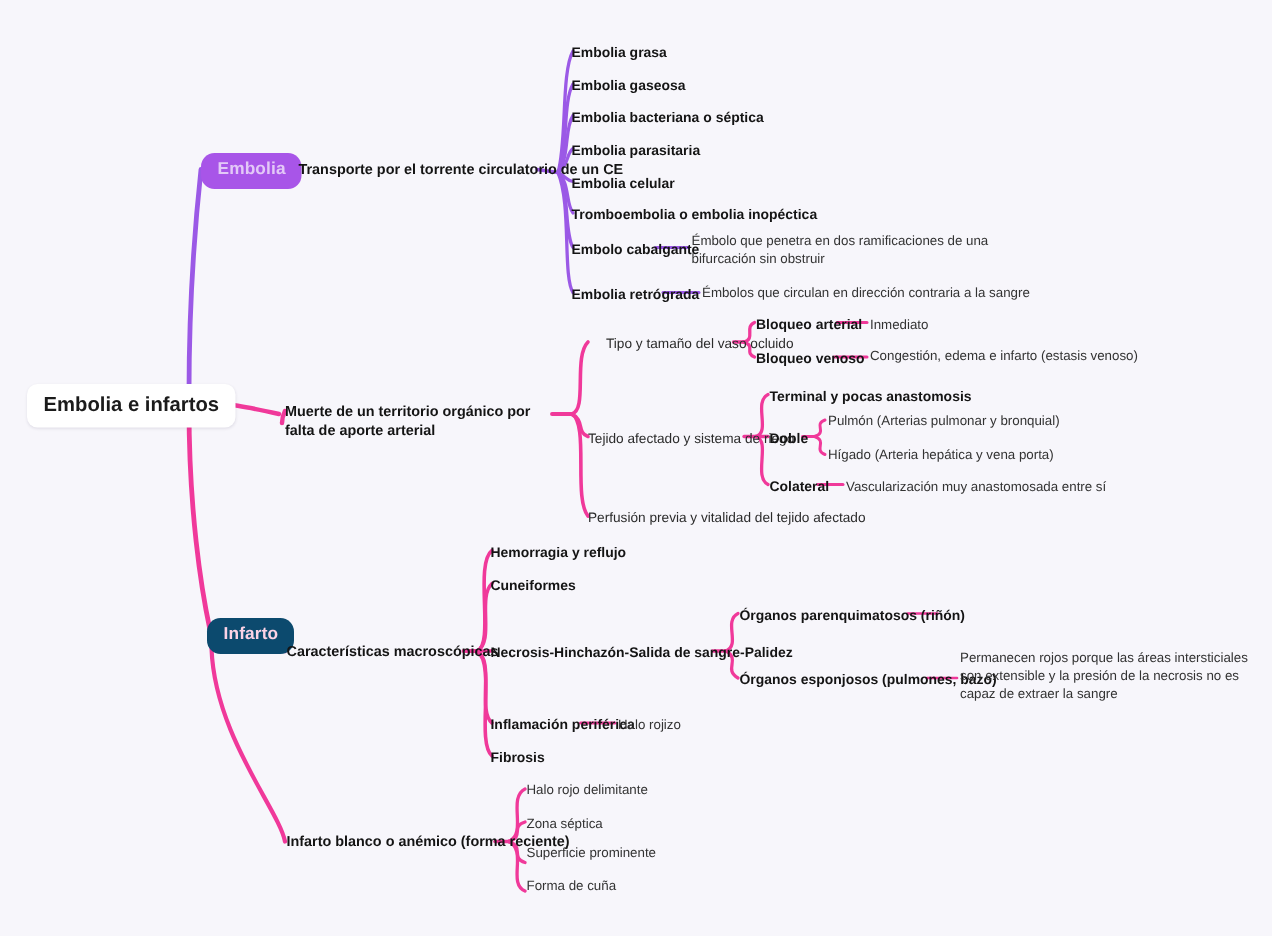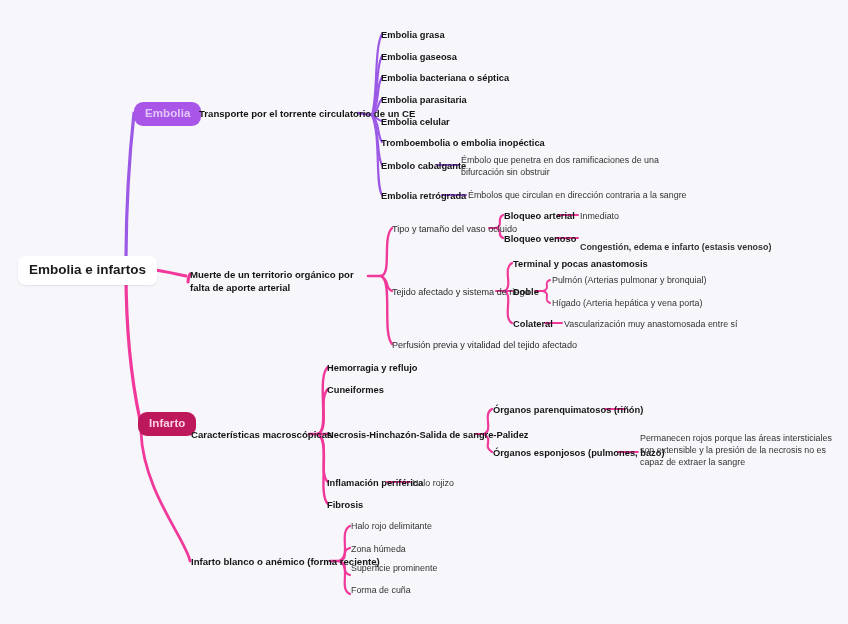--- a/index.html
+++ b/index.html
@@ -45,21 +45,21 @@
     padding: 4px 11px 5px 11px;
     font-size: 11.5px;
     font-weight: bold;
     letter-spacing: .1px;
   }
   .pill-purple {
     background: #a855e8;
     color: #e3c8f7;
   }
   .pill-pink {
-    background: #be185d;
+    background: #0c4a6e;
     color: #fcd3e6;
   }
   
   .lvl2 {
     font-size: 9.6px;
     font-weight: bold;
     color: #141414;
   }
   .lvl3 {
     font-size: 9.3px;
@@ -177,25 +177,25 @@
   <div class="node lvl3" style="left:381px; top:94px;">Embolia parasitaria</div>
   <div class="node lvl3" style="left:381px; top:116px;">Embolia celular</div>
   <div class="node lvl3" style="left:381px; top:137px;">Tromboembolia o embolia inopéctica</div>
   <div class="node lvl3" style="left:381px; top:160px;">Embolo cabalgante</div>
   <div class="node leaf wrap" style="left:461px; top:155px; width:205px;">Émbolo que penetra en dos ramificaciones de una bifurcación sin obstruir</div>
   <div class="node lvl3" style="left:381px; top:190px;">Embolia retrógrada</div>
   <div class="node lvl2 wrap" style="left:190px; top:269px; width:180px;">Muerte de un territorio orgánico por falta de aporte arterial</div>
 
   <div class="node leaf" style="left:468px; top:190px;">Émbolos que circulan en dirección contraria a la sangre</div>
 
-  <div class="node lvl3-plain" style="left:392px; top:223px;">Tipo y tamaño del vaso ocluido</div>
+  <div class="node lvl3-plain" style="left:392px; top:223px;padding-left:12px;">Tipo y tamaño del vaso ocluido</div>
   <div class="node lvl3" style="left:504px; top:210px;">Bloqueo arterial</div>
   <div class="node leaf" style="left:580px; top:211px;">Inmediato</div>
   <div class="node lvl3" style="left:504px; top:233px;">Bloqueo venoso</div>
-  <div class="node leaf" style="left:580px; top:242px;font-weight:bold;">Congestión, edema e infarto (estasis venoso)</div>
+  <div class="node leaf" style="left:580px; top:232px;">Congestión, edema e infarto (estasis venoso)</div>
 
   <div class="node lvl3-plain" style="left:392px; top:286px;">Tejido afectado y sistema de riego</div>
   <div class="node lvl3" style="left:513px; top:258px;">Terminal y pocas anastomosis</div>
   <div class="node lvl3" style="left:513px; top:286px;">Doble</div>
   <div class="node leaf" style="left:552px; top:275px;">Pulmón (Arterias pulmonar y bronquial)</div>
   <div class="node leaf" style="left:552px; top:298px;">Hígado (Arteria hepática y vena porta)</div>
   <div class="node lvl3" style="left:513px; top:318px;">Colateral</div>
   <div class="node leaf" style="left:564px; top:319px;">Vascularización muy anastomosada entre sí</div>
 
   <div class="node lvl3-plain" style="left:392px; top:339px;">Perfusión previa y vitalidad del tejido afectado</div>
@@ -211,17 +211,17 @@
   <div class="node lvl3" style="left:493px; top:404px;">Órganos parenquimatosos (riñón)</div>
   <div class="node lvl3" style="left:493px; top:447px;">Órganos esponjosos (pulmones, bazo)</div>
   <div class="node leaf wrap" style="left:640px; top:433px; width:205px;">Permanecen rojos porque las áreas intersticiales son extensible y la presión de la necrosis no es capaz de extraer la sangre</div>
 
   <div class="node lvl3" style="left:327px; top:477px;">Inflamación periférica</div>
   <div class="node leaf" style="left:412px; top:478px;">Halo rojizo</div>
   <div class="node lvl3" style="left:327px; top:499px;">Fibrosis</div>
 
   <div class="node lvl2" style="left:191px; top:556px;">Infarto blanco o anémico (forma reciente)</div>
   <div class="node leaf" style="left:351px; top:521px;">Halo rojo delimitante</div>
-  <div class="node leaf" style="left:351px; top:544px;">Zona húmeda</div>
+  <div class="node leaf" style="left:351px; top:544px;">Zona séptica</div>
   <div class="node leaf" style="left:351px; top:563px;">Superficie prominente</div>
   <div class="node leaf" style="left:351px; top:585px;">Forma de cuña</div>
 
 </div>
 
 </body></html>

